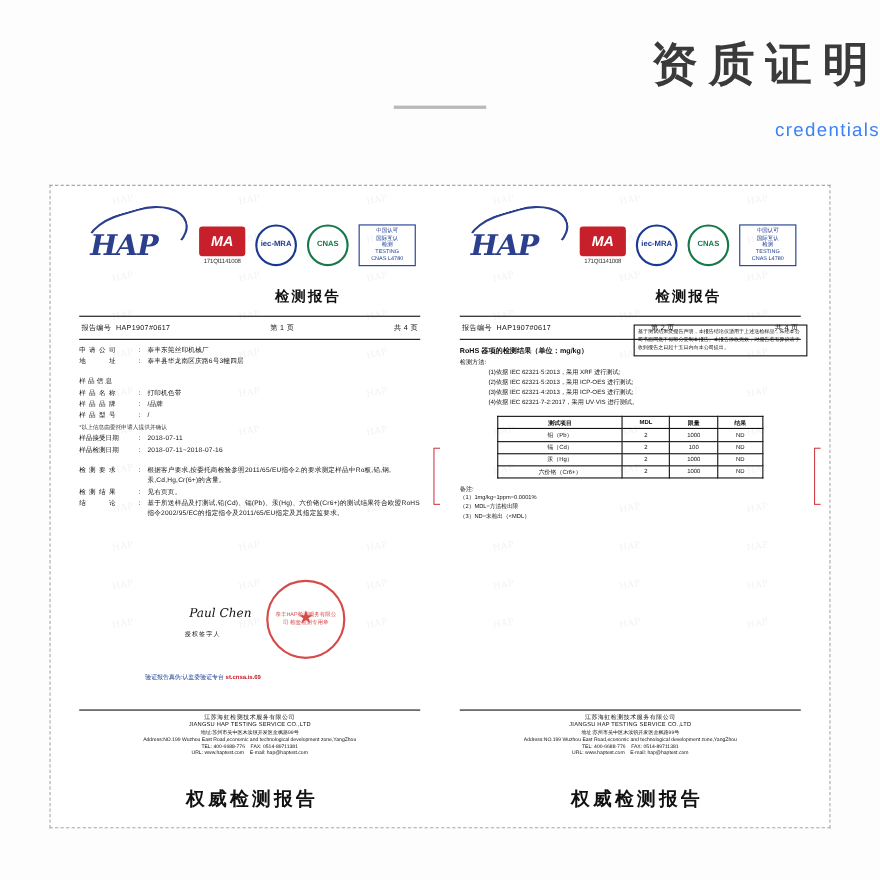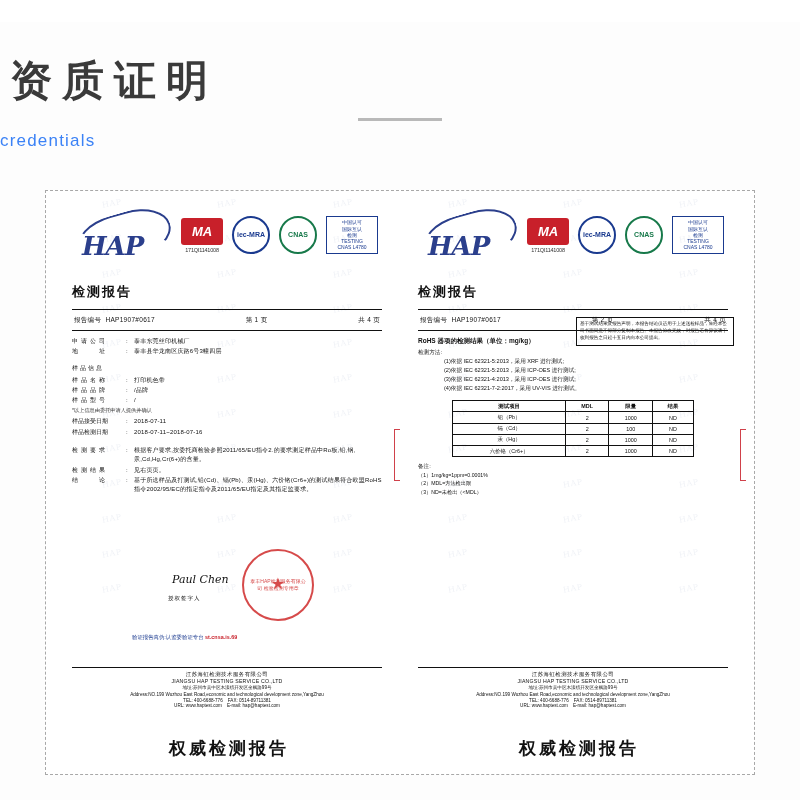--- a/index.html
+++ b/index.html
@@ -15,23 +15,22 @@
     position: relative;
   }
   .page {
     width: 800px;
     height: 800px;
     position: relative;
     background: #fdfdfd;
   }
   
   .header {
-    text-align: left;
+    text-align: right;
     padding-top: 34px;
-    margin-top: 22px;
   }
   .header-title {
     font-family: "DejaVu Serif", "Liberation Serif", serif;
     font-size: 42px;
     letter-spacing: 10px;
     color: #3a3a3a;
     font-weight: bold;
     line-height: 1.2;
     text-indent: 10px;
   }
@@ -128,21 +127,21 @@
     border: 2px solid #2b3f8c;
     border-radius: 50% / 60%;
     border-left-color: transparent;
     border-bottom-color: transparent;
     transform: rotate(-16deg);
   }
   .marks {
     display: flex;
     align-items: center;
     gap: 9px;
-    margin-top: 5px;
+    margin-top: 15px;
   }
   .mark-ma {
     width: 42px;
     height: 27px;
     background: #c8202a;
     color: #fff;
     border-radius: 3px;
     font-size: 13px;
     font-weight: bold;
     font-style: italic;
@@ -179,21 +178,21 @@
   .mark-box {
     border: 1.2px solid #1a3a8f;
     color: #1a3a8f;
     font-size: 5px;
     line-height: 1.25;
     padding: 2px 3px;
     text-align: center;
     width: 52px;
     box-sizing: border-box;
   }
-  .report-title-wrap { display: flex; }
+  .report-title-wrap { display: flex; justify-content: flex-end; }
   .report-title-inner {
     font-family: "DejaVu Serif", "Liberation Serif", serif;
     font-size: 13px;
     font-weight: bold;
     color: #111;
     letter-spacing: 2px;
     margin-top: 6px;
     margin-right: 72px;
   }
   .hr-dark { border: none; border-top: 1px solid #111; margin: 8px 0 4px 0; }

